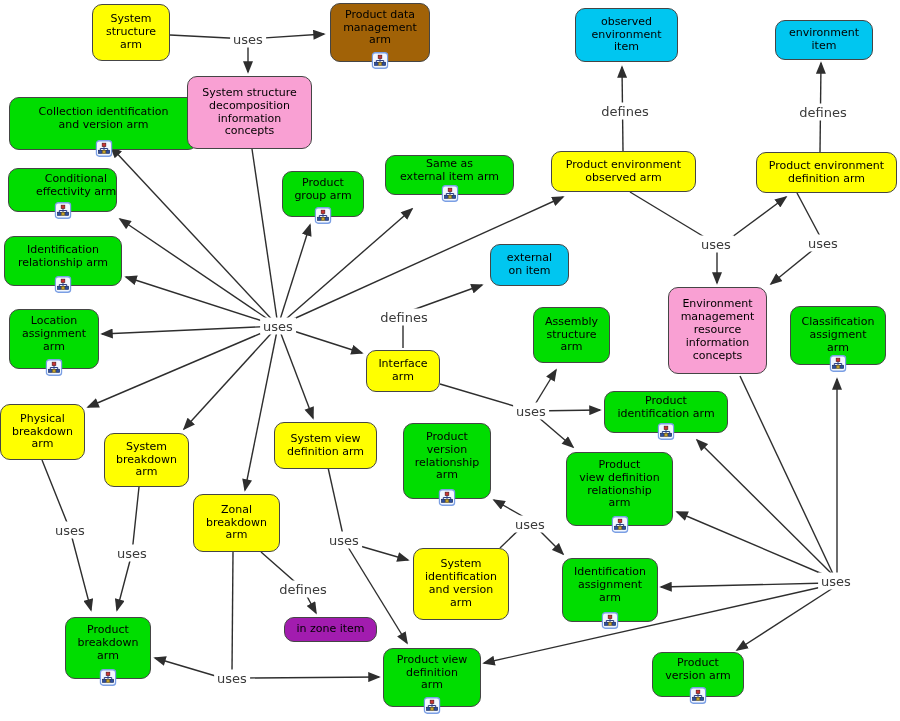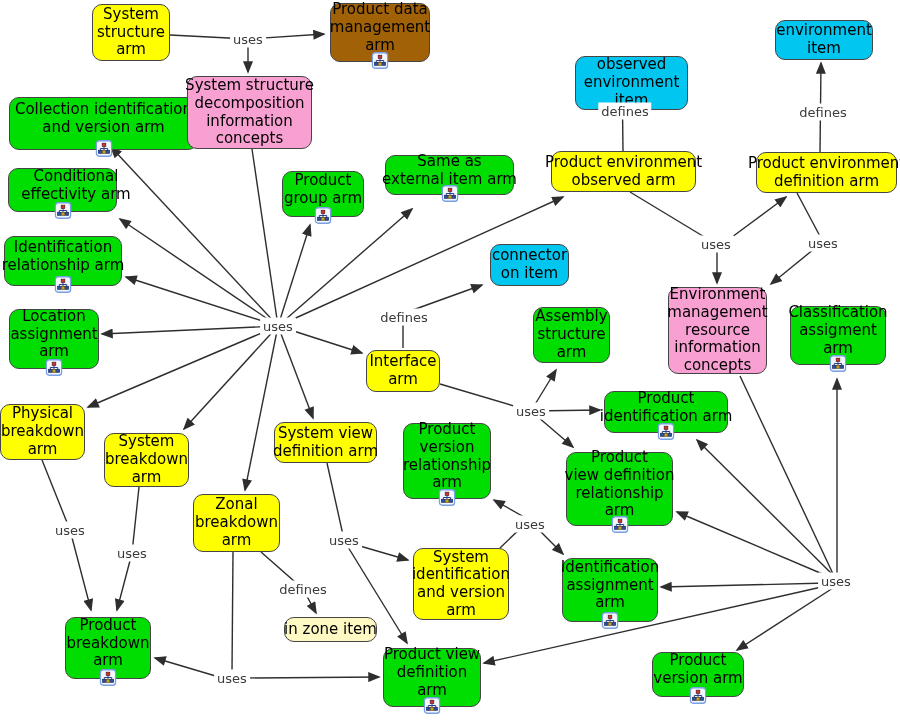--- a/index.html
+++ b/index.html
@@ -1,21 +1,21 @@
 <!DOCTYPE html>
 <html><head>
 <meta charset="utf-8">
 <style>
   html,body{margin:0;padding:0;background:#ffffff;}
   #canvas{position:relative;width:900px;height:721px;background:#ffffff;overflow:hidden;
           font-family:"DejaVu Sans","Liberation Sans",sans-serif;}
   #edge-layer{position:absolute;left:0;top:0;width:900px;height:721px;z-index:1;}
   .node{position:absolute;z-index:2;box-sizing:border-box;display:flex;align-items:center;justify-content:center;
         border:1.5px solid #454545;border-radius:10px;text-align:center;color:#000;
-        font-size:15px;line-height:1.18;white-space:pre;cursor:default;}
+        font-size:11px;line-height:1.18;white-space:pre;cursor:default;}
   .node.has-icon{padding-bottom:9px;}
   .node .lbl{display:block;}
   .node .res-icon{position:absolute;left:50%;bottom:-8px;transform:translateX(-50%);width:17px;height:17px;z-index:3;}
   .elabel{position:absolute;z-index:2;transform:translate(-50%,-50%);background:#ffffff;
           padding:1px 3px;font-size:13px;color:#3a3a3a;white-space:nowrap;}
 </style>
 </head>
 <body>
 
 <div id="canvas">
@@ -95,21 +95,21 @@
           <path d="M8.5 6.5 V8.5 M4.8 8.5 H12.2 M4.8 8.5 V10.5 M12.2 8.5 V10.5 M8.5 8.5 V10.5" stroke="#2d3f86" stroke-width="1" fill="none"></path>
           <rect x="6.7" y="3.2" width="3.6" height="3.2" fill="#cc3333" stroke="#5a1a1a" stroke-width="0.7"></rect>
           <rect x="3.1" y="10.3" width="3.2" height="3" fill="#2d4fa1" stroke="#1a2a5a" stroke-width="0.7"></rect>
           <rect x="7" y="10.3" width="3.2" height="3" fill="#c8a52a" stroke="#5a4a1a" stroke-width="0.7"></rect>
           <rect x="10.9" y="10.3" width="3.2" height="3" fill="#2d4fa1" stroke="#1a2a5a" stroke-width="0.7"></rect>
         </svg></span></div>
     <div class="node" style="left: 187px; top: 76px; width: 125px; height: 73px; background: rgb(249, 160, 211);"><span class="lbl">System structure
 decomposition
 information
 concepts</span></div>
-    <div class="node" style="left: 575px; top: 8px; width: 113px; height: 54px; background: rgb(0, 198, 240); margin-top: 48px;"><span class="lbl">observed
+    <div class="node" style="left: 575px; top: 8px; width: 103px; height: 54px; background: rgb(0, 198, 240);"><span class="lbl">observed
 environment
 item</span></div>
     <div class="node" style="left: 775px; top: 20px; width: 98px; height: 40px; background: rgb(0, 198, 240);"><span class="lbl">environment
 item</span></div>
     <div class="node" style="left: 551px; top: 151px; width: 145px; height: 41px; background: rgb(255, 255, 0);"><span class="lbl">Product environment
 observed arm</span></div>
     <div class="node" style="left: 756px; top: 152px; width: 141px; height: 41px; background: rgb(255, 255, 0);"><span class="lbl">Product environment
 definition arm</span></div>
     <div class="node has-icon" style="left: 8px; top: 168px; width: 109px; height: 44px; background: rgb(0, 221, 0); padding-left: 27px;"><span class="lbl">Conditional
 effectivity arm</span><span class="res-icon"><svg viewBox="0 0 17 17" xmlns="http://www.w3.org/2000/svg">
@@ -159,33 +159,33 @@
         </svg></span></div>
     <div class="node has-icon" style="left: 385px; top: 155px; width: 129px; height: 40px; background: rgb(0, 221, 0);"><span class="lbl">Same as
 external item arm</span><span class="res-icon"><svg viewBox="0 0 17 17" xmlns="http://www.w3.org/2000/svg">
           <rect x="0.8" y="0.8" width="15.4" height="15.4" rx="3" fill="#f2f7ff" stroke="#7b9fe4" stroke-width="1.4"></rect>
           <path d="M8.5 6.5 V8.5 M4.8 8.5 H12.2 M4.8 8.5 V10.5 M12.2 8.5 V10.5 M8.5 8.5 V10.5" stroke="#2d3f86" stroke-width="1" fill="none"></path>
           <rect x="6.7" y="3.2" width="3.6" height="3.2" fill="#cc3333" stroke="#5a1a1a" stroke-width="0.7"></rect>
           <rect x="3.1" y="10.3" width="3.2" height="3" fill="#2d4fa1" stroke="#1a2a5a" stroke-width="0.7"></rect>
           <rect x="7" y="10.3" width="3.2" height="3" fill="#c8a52a" stroke="#5a4a1a" stroke-width="0.7"></rect>
           <rect x="10.9" y="10.3" width="3.2" height="3" fill="#2d4fa1" stroke="#1a2a5a" stroke-width="0.7"></rect>
         </svg></span></div>
-    <div class="node" style="left: 490px; top: 244px; width: 79px; height: 42px; background: rgb(0, 198, 240);"><span class="lbl">connector
+    <div class="node" style="left: 490px; top: 244px; width: 79px; height: 42px; background: rgb(0, 198, 240);"><span class="lbl">external
 on item</span></div>
     <div class="node" style="left: 366px; top: 350px; width: 74px; height: 42px; background: rgb(255, 255, 0);"><span class="lbl">Interface
 arm</span></div>
     <div class="node" style="left: 533px; top: 307px; width: 77px; height: 56px; background: rgb(0, 221, 0);"><span class="lbl">Assembly
 structure
 arm</span></div>
     <div class="node" style="left: 668px; top: 287px; width: 99px; height: 87px; background: rgb(249, 160, 211);"><span class="lbl">Environment
 management
 resource
 information
 concepts</span></div>
-    <div class="node has-icon" style="left: 790px; top: 306px; width: 96px; height: 59px; background: rgb(0, 221, 0);"><span class="lbl">Classification
+    <div class="node has-icon" style="left: 790px; top: 306px; width: 96px; height: 59px; background: rgb(0, 221, 0); align-items: flex-end;"><span class="lbl">Classification
 assigment
 arm</span><span class="res-icon"><svg viewBox="0 0 17 17" xmlns="http://www.w3.org/2000/svg">
           <rect x="0.8" y="0.8" width="15.4" height="15.4" rx="3" fill="#f2f7ff" stroke="#7b9fe4" stroke-width="1.4"></rect>
           <path d="M8.5 6.5 V8.5 M4.8 8.5 H12.2 M4.8 8.5 V10.5 M12.2 8.5 V10.5 M8.5 8.5 V10.5" stroke="#2d3f86" stroke-width="1" fill="none"></path>
           <rect x="6.7" y="3.2" width="3.6" height="3.2" fill="#cc3333" stroke="#5a1a1a" stroke-width="0.7"></rect>
           <rect x="3.1" y="10.3" width="3.2" height="3" fill="#2d4fa1" stroke="#1a2a5a" stroke-width="0.7"></rect>
           <rect x="7" y="10.3" width="3.2" height="3" fill="#c8a52a" stroke="#5a4a1a" stroke-width="0.7"></rect>
           <rect x="10.9" y="10.3" width="3.2" height="3" fill="#2d4fa1" stroke="#1a2a5a" stroke-width="0.7"></rect>
         </svg></span></div>
     <div class="node has-icon" style="left: 604px; top: 391px; width: 124px; height: 42px; background: rgb(0, 221, 0);"><span class="lbl">Product
@@ -212,37 +212,37 @@
 view definition
 relationship
 arm</span><span class="res-icon"><svg viewBox="0 0 17 17" xmlns="http://www.w3.org/2000/svg">
           <rect x="0.8" y="0.8" width="15.4" height="15.4" rx="3" fill="#f2f7ff" stroke="#7b9fe4" stroke-width="1.4"></rect>
           <path d="M8.5 6.5 V8.5 M4.8 8.5 H12.2 M4.8 8.5 V10.5 M12.2 8.5 V10.5 M8.5 8.5 V10.5" stroke="#2d3f86" stroke-width="1" fill="none"></path>
           <rect x="6.7" y="3.2" width="3.6" height="3.2" fill="#cc3333" stroke="#5a1a1a" stroke-width="0.7"></rect>
           <rect x="3.1" y="10.3" width="3.2" height="3" fill="#2d4fa1" stroke="#1a2a5a" stroke-width="0.7"></rect>
           <rect x="7" y="10.3" width="3.2" height="3" fill="#c8a52a" stroke="#5a4a1a" stroke-width="0.7"></rect>
           <rect x="10.9" y="10.3" width="3.2" height="3" fill="#2d4fa1" stroke="#1a2a5a" stroke-width="0.7"></rect>
         </svg></span></div>
-    <div class="node" style="left: 274px; top: 422px; width: 103px; height: 41px; background: rgb(255, 255, 0);"><span class="lbl">System view
+    <div class="node" style="left: 274px; top: 422px; width: 103px; height: 47px; background: rgb(255, 255, 0);"><span class="lbl">System view
 definition arm</span></div>
     <div class="node" style="left: 413px; top: 548px; width: 96px; height: 72px; background: rgb(255, 255, 0);"><span class="lbl">System
 identification
 and version
 arm</span></div>
     <div class="node has-icon" style="left: 562px; top: 558px; width: 96px; height: 64px; background: rgb(0, 221, 0);"><span class="lbl">Identification
 assignment
 arm</span><span class="res-icon"><svg viewBox="0 0 17 17" xmlns="http://www.w3.org/2000/svg">
           <rect x="0.8" y="0.8" width="15.4" height="15.4" rx="3" fill="#f2f7ff" stroke="#7b9fe4" stroke-width="1.4"></rect>
           <path d="M8.5 6.5 V8.5 M4.8 8.5 H12.2 M4.8 8.5 V10.5 M12.2 8.5 V10.5 M8.5 8.5 V10.5" stroke="#2d3f86" stroke-width="1" fill="none"></path>
           <rect x="6.7" y="3.2" width="3.6" height="3.2" fill="#cc3333" stroke="#5a1a1a" stroke-width="0.7"></rect>
           <rect x="3.1" y="10.3" width="3.2" height="3" fill="#2d4fa1" stroke="#1a2a5a" stroke-width="0.7"></rect>
           <rect x="7" y="10.3" width="3.2" height="3" fill="#c8a52a" stroke="#5a4a1a" stroke-width="0.7"></rect>
           <rect x="10.9" y="10.3" width="3.2" height="3" fill="#2d4fa1" stroke="#1a2a5a" stroke-width="0.7"></rect>
         </svg></span></div>
-    <div class="node" style="left: 284px; top: 617px; width: 93px; height: 25px; background: #fef9c3;"><span class="lbl">in zone item</span></div>
+    <div class="node" style="left: 284px; top: 617px; width: 93px; height: 25px; background: #a21caf;"><span class="lbl">in zone item</span></div>
     <div class="node has-icon" style="left: 65px; top: 617px; width: 86px; height: 62px; background: rgb(0, 221, 0);"><span class="lbl">Product
 breakdown
 arm</span><span class="res-icon"><svg viewBox="0 0 17 17" xmlns="http://www.w3.org/2000/svg">
           <rect x="0.8" y="0.8" width="15.4" height="15.4" rx="3" fill="#f2f7ff" stroke="#7b9fe4" stroke-width="1.4"></rect>
           <path d="M8.5 6.5 V8.5 M4.8 8.5 H12.2 M4.8 8.5 V10.5 M12.2 8.5 V10.5 M8.5 8.5 V10.5" stroke="#2d3f86" stroke-width="1" fill="none"></path>
           <rect x="6.7" y="3.2" width="3.6" height="3.2" fill="#cc3333" stroke="#5a1a1a" stroke-width="0.7"></rect>
           <rect x="3.1" y="10.3" width="3.2" height="3" fill="#2d4fa1" stroke="#1a2a5a" stroke-width="0.7"></rect>
           <rect x="7" y="10.3" width="3.2" height="3" fill="#c8a52a" stroke="#5a4a1a" stroke-width="0.7"></rect>
           <rect x="10.9" y="10.3" width="3.2" height="3" fill="#2d4fa1" stroke="#1a2a5a" stroke-width="0.7"></rect>
         </svg></span></div>

